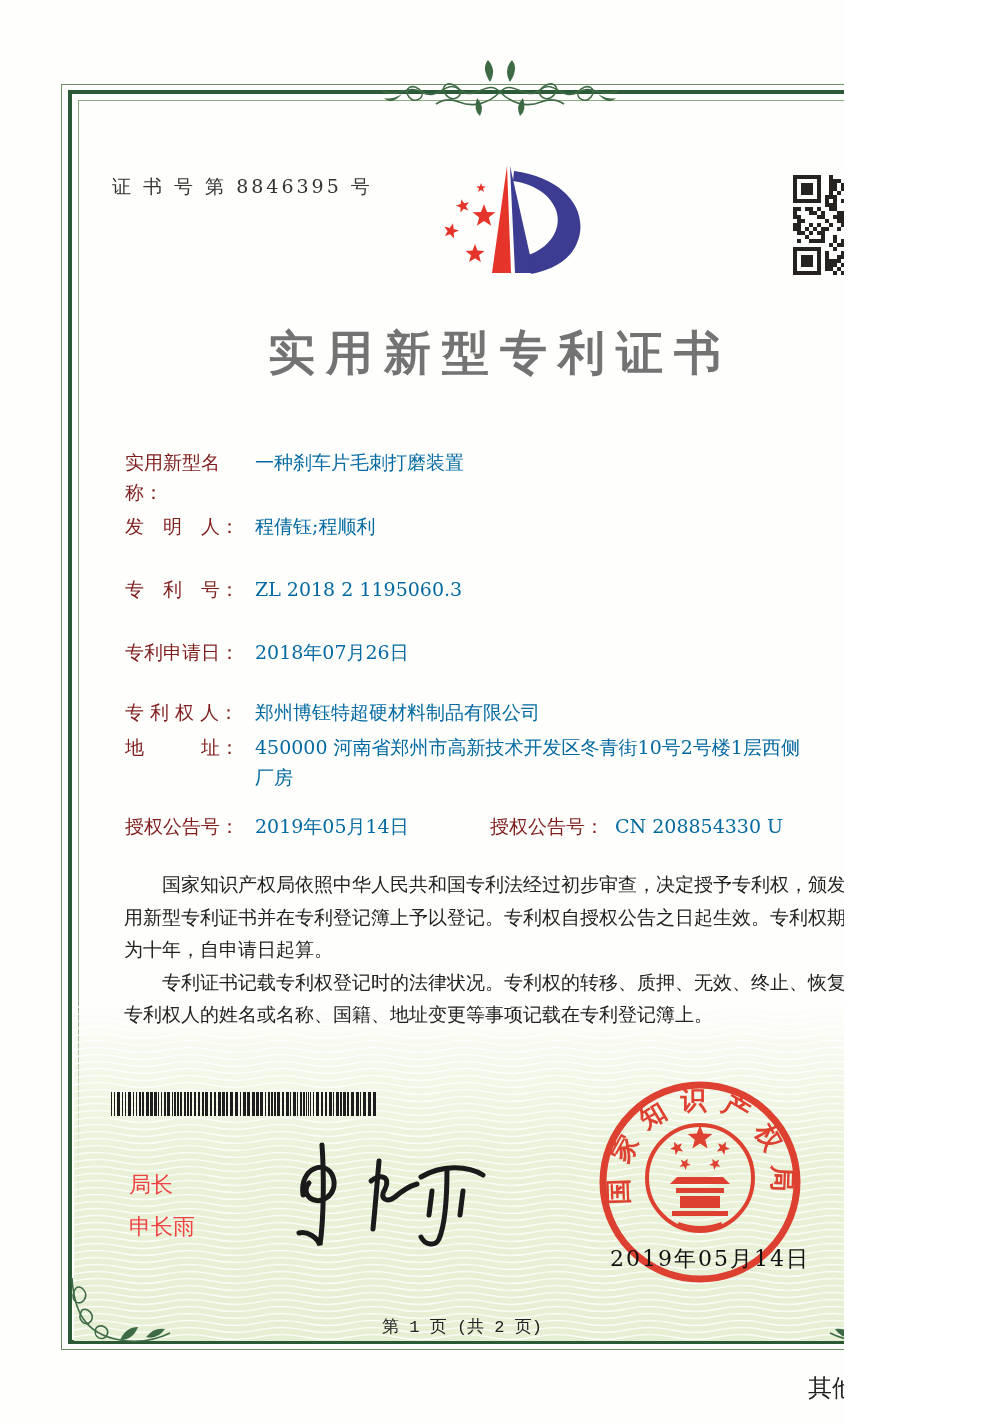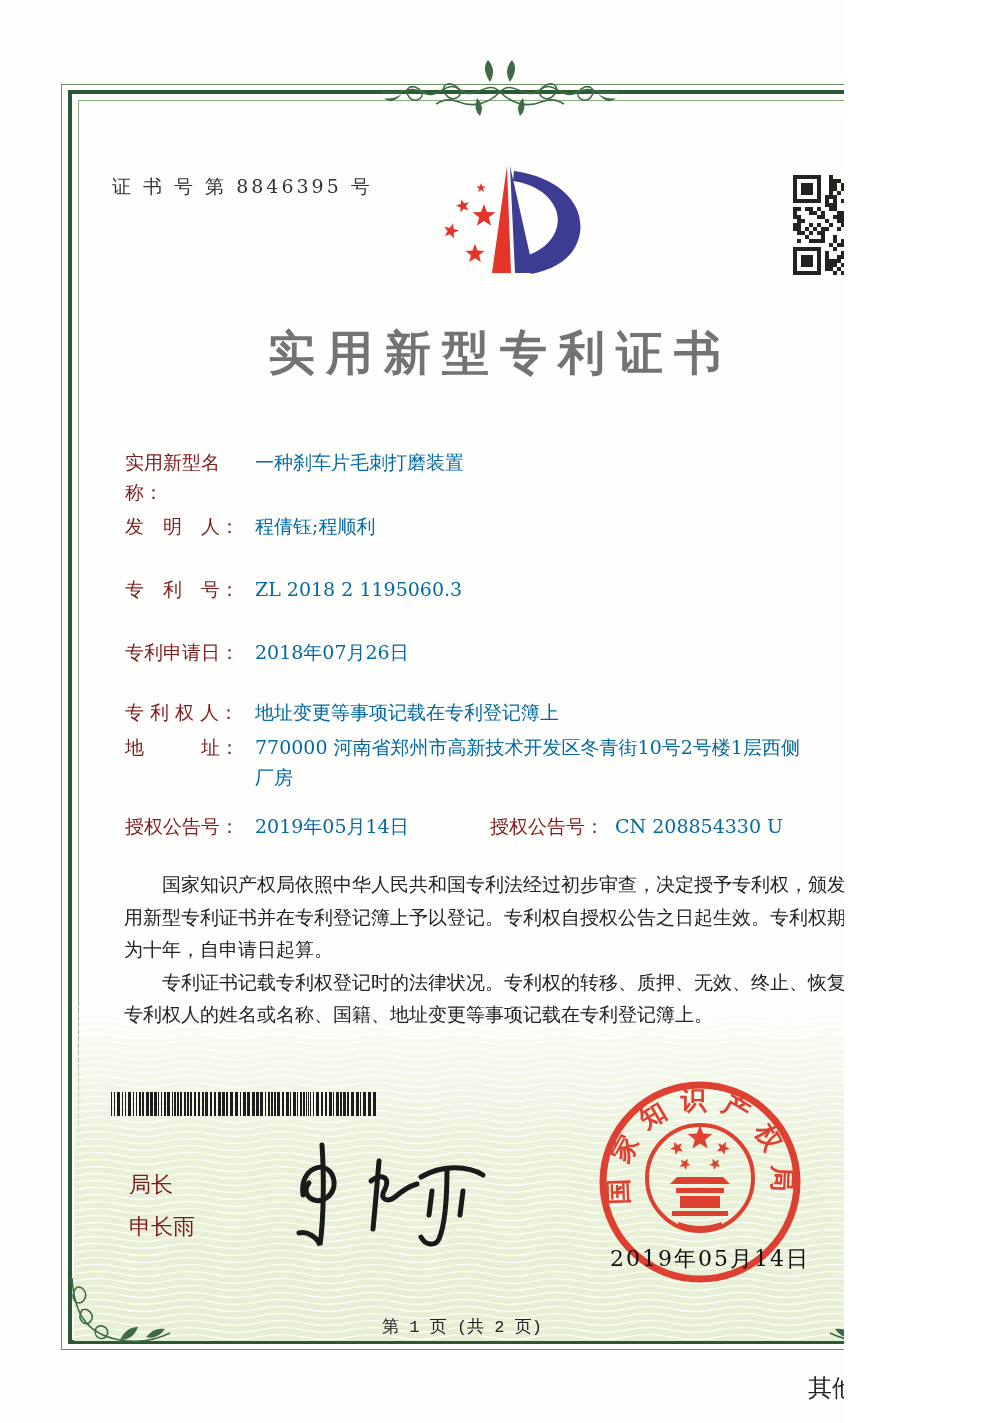--- a/index.html
+++ b/index.html
@@ -38,21 +38,21 @@
   .flabel { width:130px; flex:none; color:#7f1d1d; }
   .fvalue { width:548px; color:#0369a1; }
 
   .grant-b { position:absolute; left:490px; display:flex; font-size:19px; line-height:30px; z-index:2; }
   .grant-b .flabel { width:125px; }
   .grant-b .fvalue { width:250px; }
 
   .paras { left:124px; top:852px; width:758px; font-size:19px; line-height:32.5px; color:#222; z-index:2;margin-top:16px; }
   .paras p { text-indent:2em; }
 
-  .signer { font-family:"DejaVu Sans","Liberation Sans",sans-serif; font-size:22px; color:#7f1d1d; z-index:2; }
+  .signer { font-family:"DejaVu Sans","Liberation Sans",sans-serif; font-size:22px; color:#ef4444; z-index:2; }
 
   .seal-date { left:610px; top:1244px; font-size:22px; letter-spacing:2px; color:#111; z-index:4; }
 
   .page-num { left:32px; top:1315px; width:860px; text-align:center; font-size:17px; color:#222; z-index:2;font-family:Liberation Mono, monospace; }
   .back-note { left:0; top:1372px; width:1000px; text-align:right; font-size:24px; color:#222; }
 
   svg { display:block; }
 </style>
 </head>
 <body>
@@ -496,25 +496,25 @@
   <div class="frow" style="top:574px">
     <span class="flabel">专　利　号：</span>
     <span class="fvalue">ZL 2018 2 1195060.3</span>
   </div>
   <div class="frow" style="top:637px">
     <span class="flabel">专利申请日：</span>
     <span class="fvalue">2018年07月26日</span>
   </div>
   <div class="frow" style="top:697px">
     <span class="flabel">专 利 权 人：</span>
-    <span class="fvalue">地址变更等事项记载在专利登记簿上</span>
+    <span class="fvalue">郑州博钰特超硬材料制品有限公司</span>
   </div>
   <div class="frow" style="top:732px">
     <span class="flabel">地　　　址：</span>
-    <span class="fvalue">770000 河南省郑州市高新技术开发区冬青街10号2号楼1层西侧厂房</span>
+    <span class="fvalue">450000 河南省郑州市高新技术开发区冬青街10号2号楼1层西侧厂房</span>
   </div>
 
   <div class="frow" style="top:811px">
     <span class="flabel">授权公告号：</span>
     <span class="fvalue" style="width:230px">2019年05月14日</span>
   </div>
   <div class="grant-b" style="top:811px">
     <span class="flabel">授权公告号：</span>
     <span class="fvalue">CN 208854330 U</span>
   </div>

